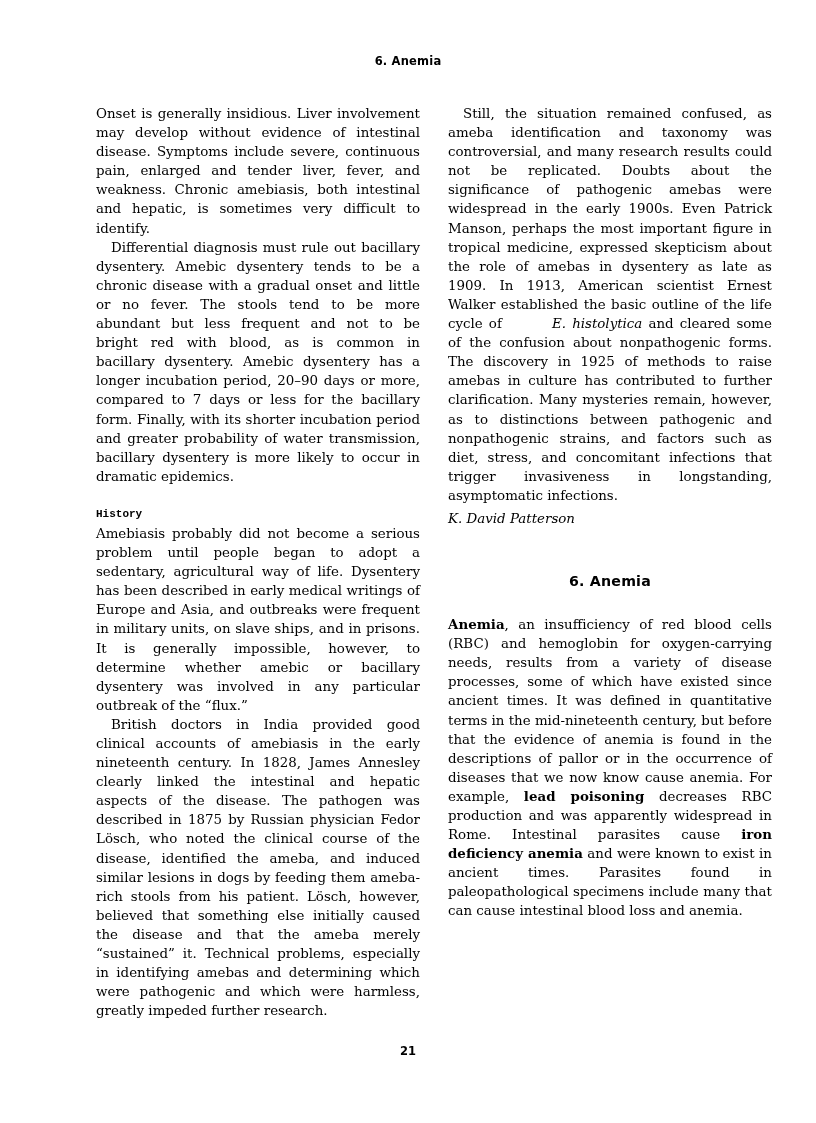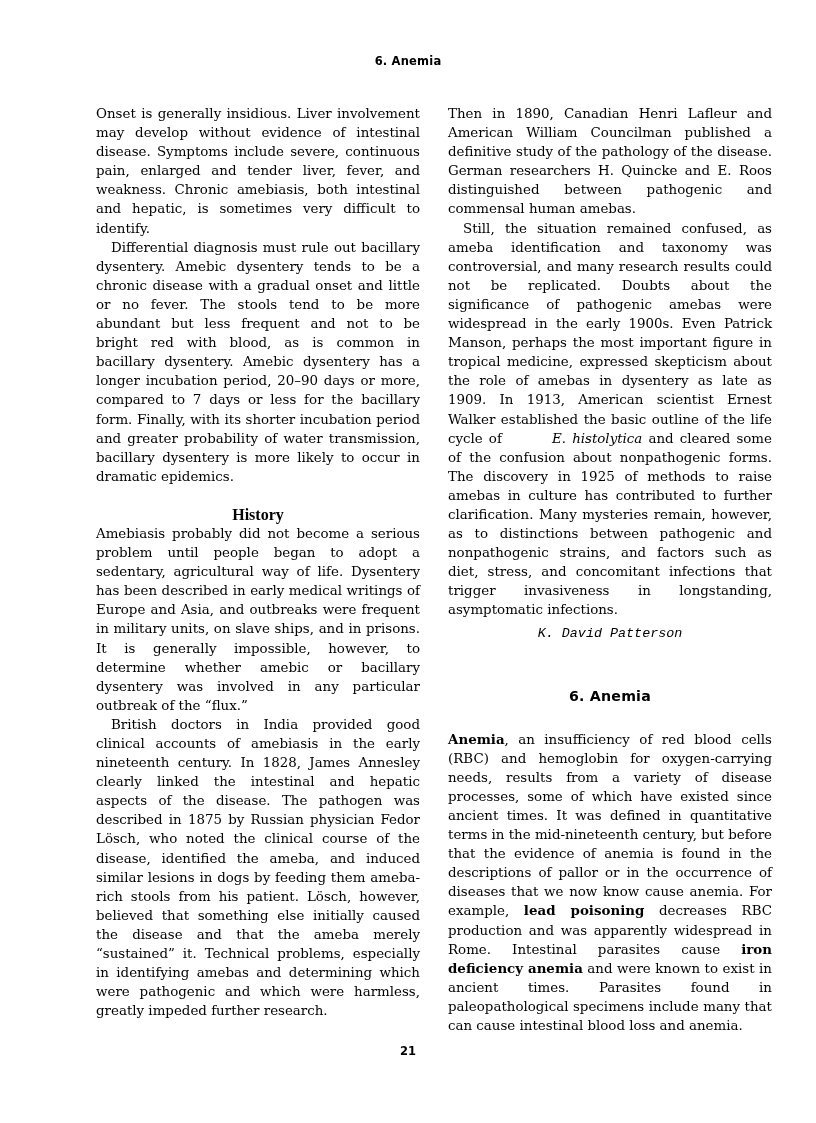--- a/index.html
+++ b/index.html
@@ -81,49 +81,48 @@
   }
   i, .i {
     font-style: italic;
     margin-left: 44px;
   }
 
   
   h2.subhead {
     margin: 0;
     padding-top: 19px;
-    font-family: Liberation Serif, serif;
+    font-family: Liberation Mono, monospace;
     font-weight: bold;
-    font-size: 16px;
+    font-size: 11px;
     line-height: 19.1px;
-    text-align: center;
+    text-align: left;
   }
 
   
   h1.chapter-title {
     margin: 0;
     padding-top: 44px;
     padding-bottom: 24px;
     font-family: "DejaVu Sans", "Liberation Sans", sans-serif;
     font-weight: bold;
     font-size: 14.2px;
     line-height: 19px;
     text-align: center;
     letter-spacing: 0.2px;
   }
 
   
   p.byline {
     margin: 0;
     padding-top: 4px;
-    text-align: center;
+    text-align: left;
     font-style: italic;
     font-size: 13.4px;
     line-height: 19.1px;
-    font-family: Liberation Mono, monospace;
   }
 
   
   .folio {
     position: absolute;
     left: 0;
     top: 1044px;
     width: 816px;
     text-align: center;
     font-family: "DejaVu Sans", "Liberation Sans", sans-serif;
@@ -150,21 +149,20 @@
 
       <p class="body noindent">Amebiasis probably did not become a serious problem until people began to adopt a sedentary, agricultural way of life. Dysentery has been described in early medical writings of Europe and Asia, and outbreaks were frequent in military units, on slave ships, and in prisons. It is generally impossible, however, to determine whether amebic or bacillary dysentery was involved in any particular outbreak of the “flux.”</p>
 
       <p class="body indent"><span>British doctors in India provided good clinical accounts of amebiasis in the early nineteenth century. In 1828, James Annesley clearly linked the intestinal and hepatic aspects of the disease. The pathogen was described in 1875 by Russian physician Fedor Lösch, who noted the clinical course of the disease, identified the ameba, and induced similar lesions in dogs by feeding them ameba-rich stools from his patient. Lösch, however, believed that something else initially caused the disease and that the ameba merely “sustained” it. Technical problems, especially in identifying amebas and determining which were pathogenic and which were harmless, greatly impeded further research.</span></p>
 
 
     </div>
 
     <div class="col-right">
 
-      <p class="body noindent">Then in 1890, Canadian Henri Lafleur and American William Councilman published a definitive study of the pathology of the disease. German researchers H. Quincke and E. Roos distinguished between pathogenic and commensal human amebas.</p>
 
       <p class="body indent"><span>Still, the situation remained confused, as ameba identification and taxonomy was controversial, and many research results could not be replicated. Doubts about the significance of pathogenic amebas were widespread in the early 1900s. Even Patrick Manson, perhaps the most important figure in tropical medicine, expressed skepticism about the role of amebas in dysentery as late as 1909. In 1913, American scientist Ernest Walker established the basic outline of the life cycle of </span><i>E. histolytica</i><span> and cleared some of the confusion about nonpathogenic forms. The discovery in 1925 of methods to raise amebas in culture has contributed to further clarification. Many mysteries remain, however, as to distinctions between pathogenic and nonpathogenic strains, and factors such as diet, stress, and concomitant infections that trigger invasiveness in longstanding, asymptomatic infections.</span></p>
 
       <p class="byline">K. David Patterson</p>
 
       <h1 class="chapter-title">6.  Anemia</h1>
 
       <p class="body noindent"><b>Anemia</b><span>, an insufficiency of red blood cells (RBC) and hemoglobin for oxygen-carrying needs, results from a variety of disease processes, some of which have existed since ancient times. It was defined in quantitative terms in the mid-nineteenth century, but before that the evidence of anemia is found in the descriptions of pallor or in the occurrence of diseases that we now know cause anemia. For example, </span><b>lead poisoning</b><span> decreases RBC production and was apparently widespread in Rome. Intestinal parasites cause </span><b>iron deficiency anemia</b><span> and were known to exist in ancient times. Parasites found in paleopathological specimens include many that can cause intestinal blood loss and anemia.</span></p>
 
     </div>

